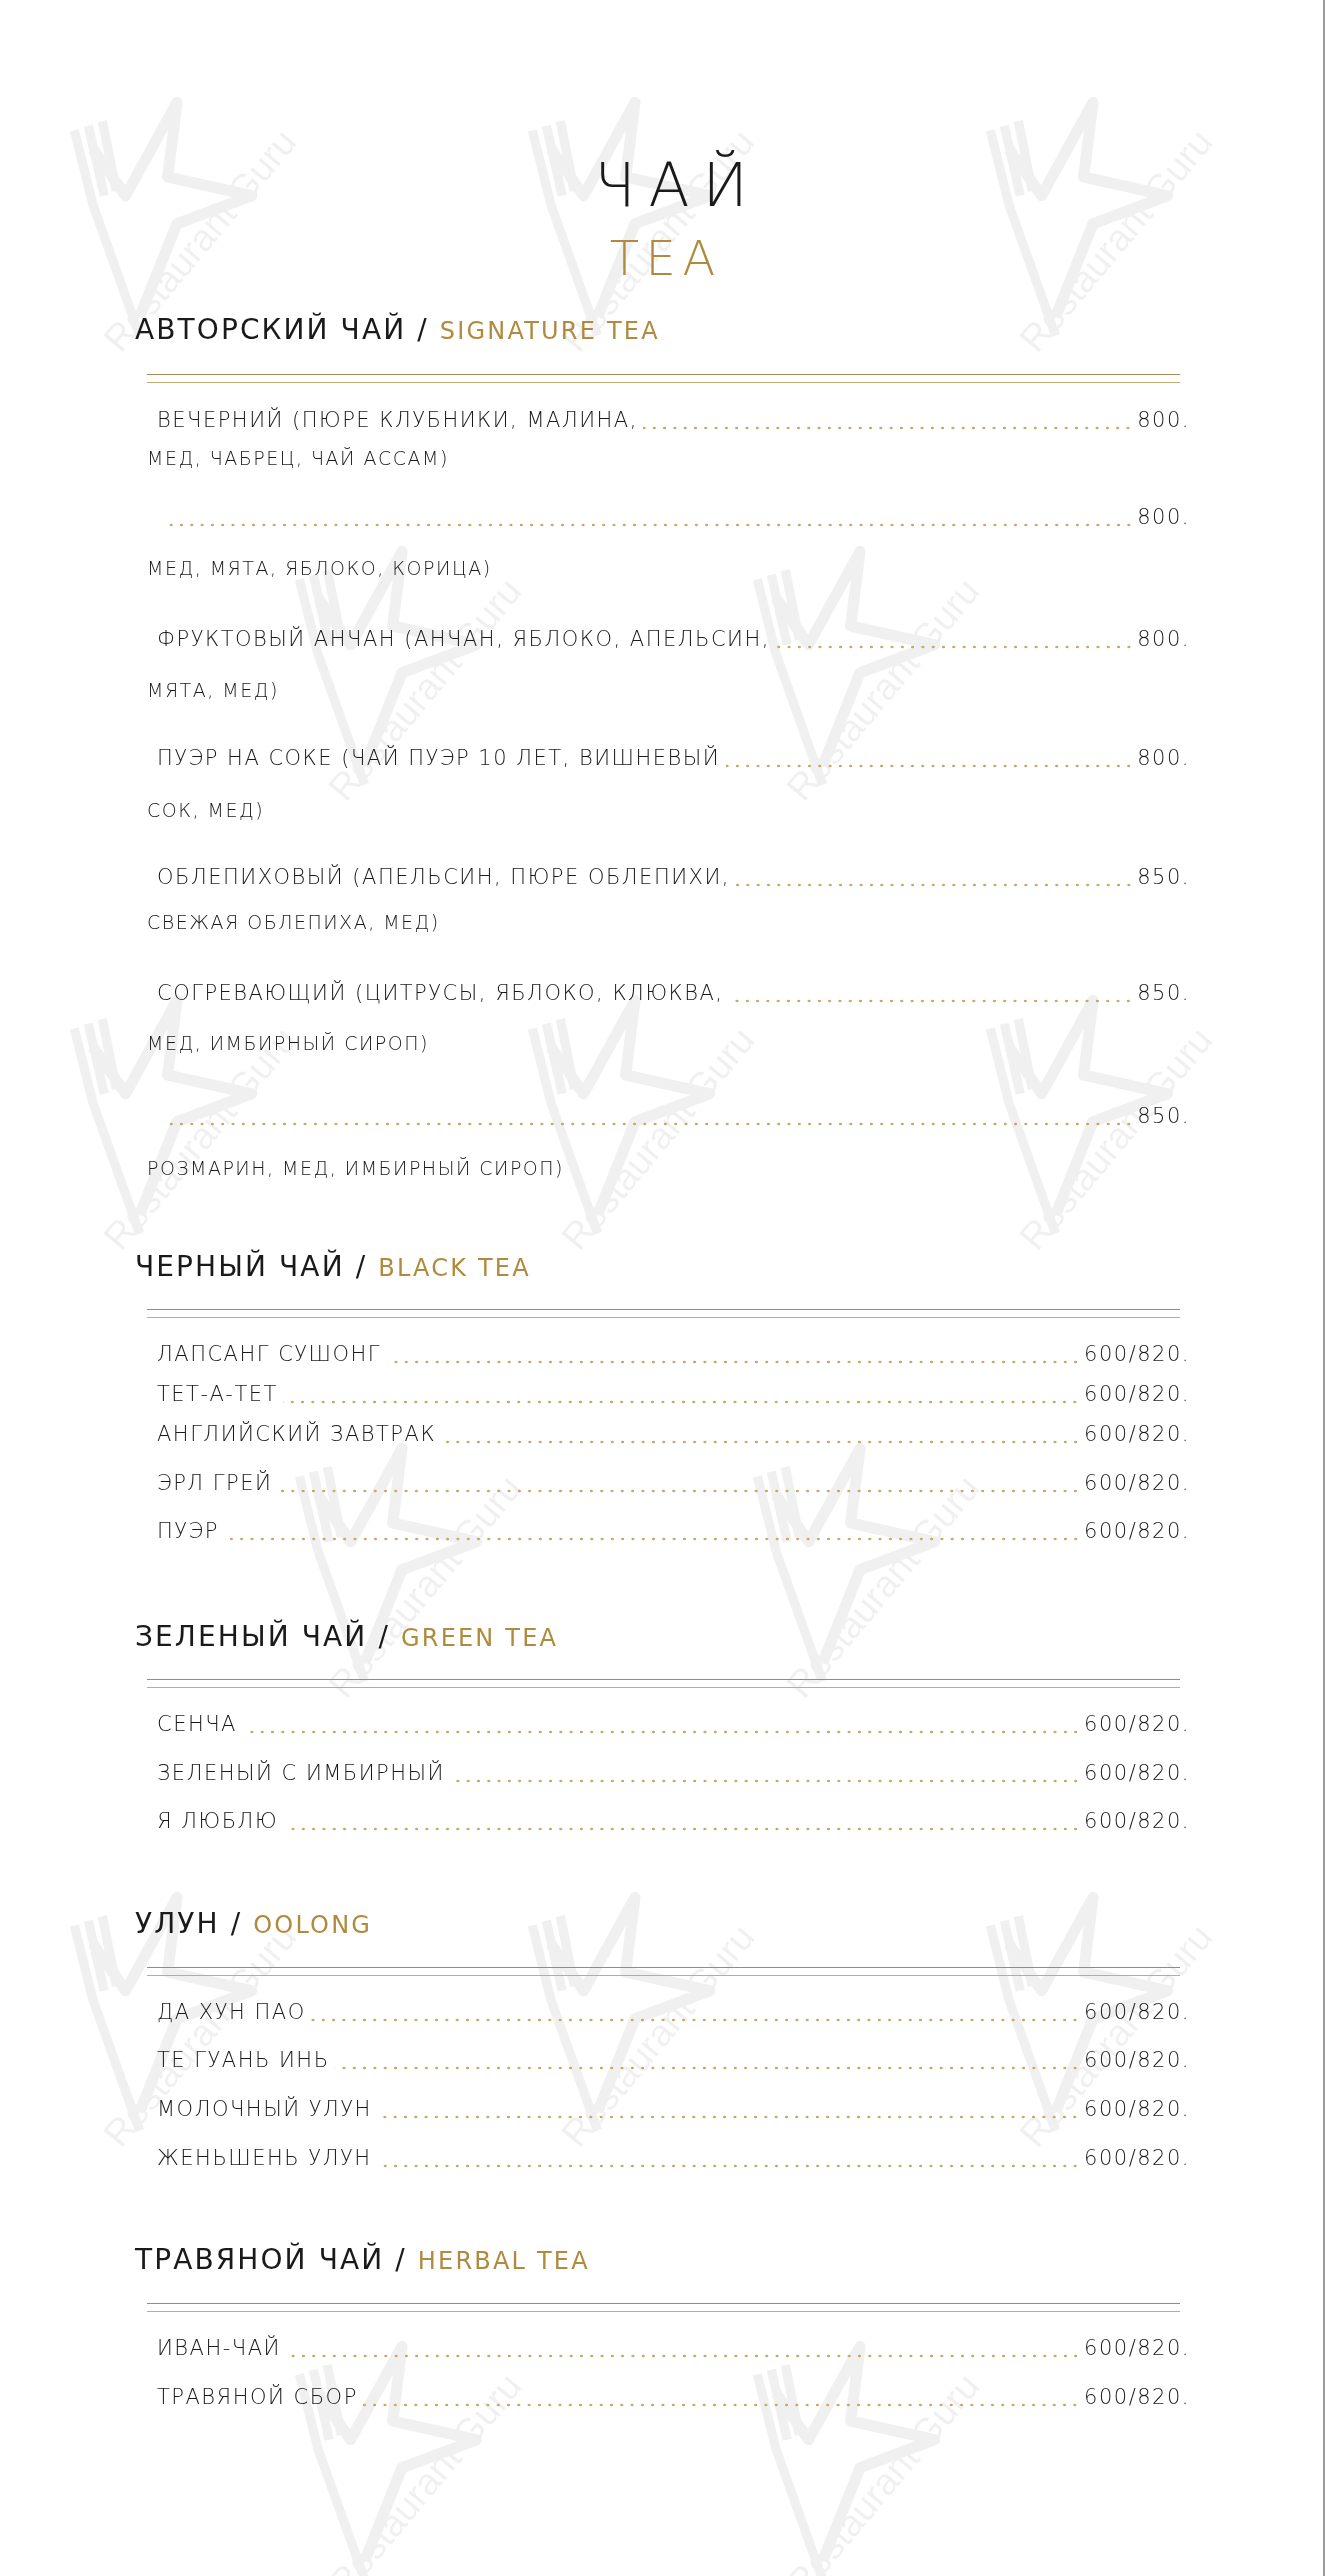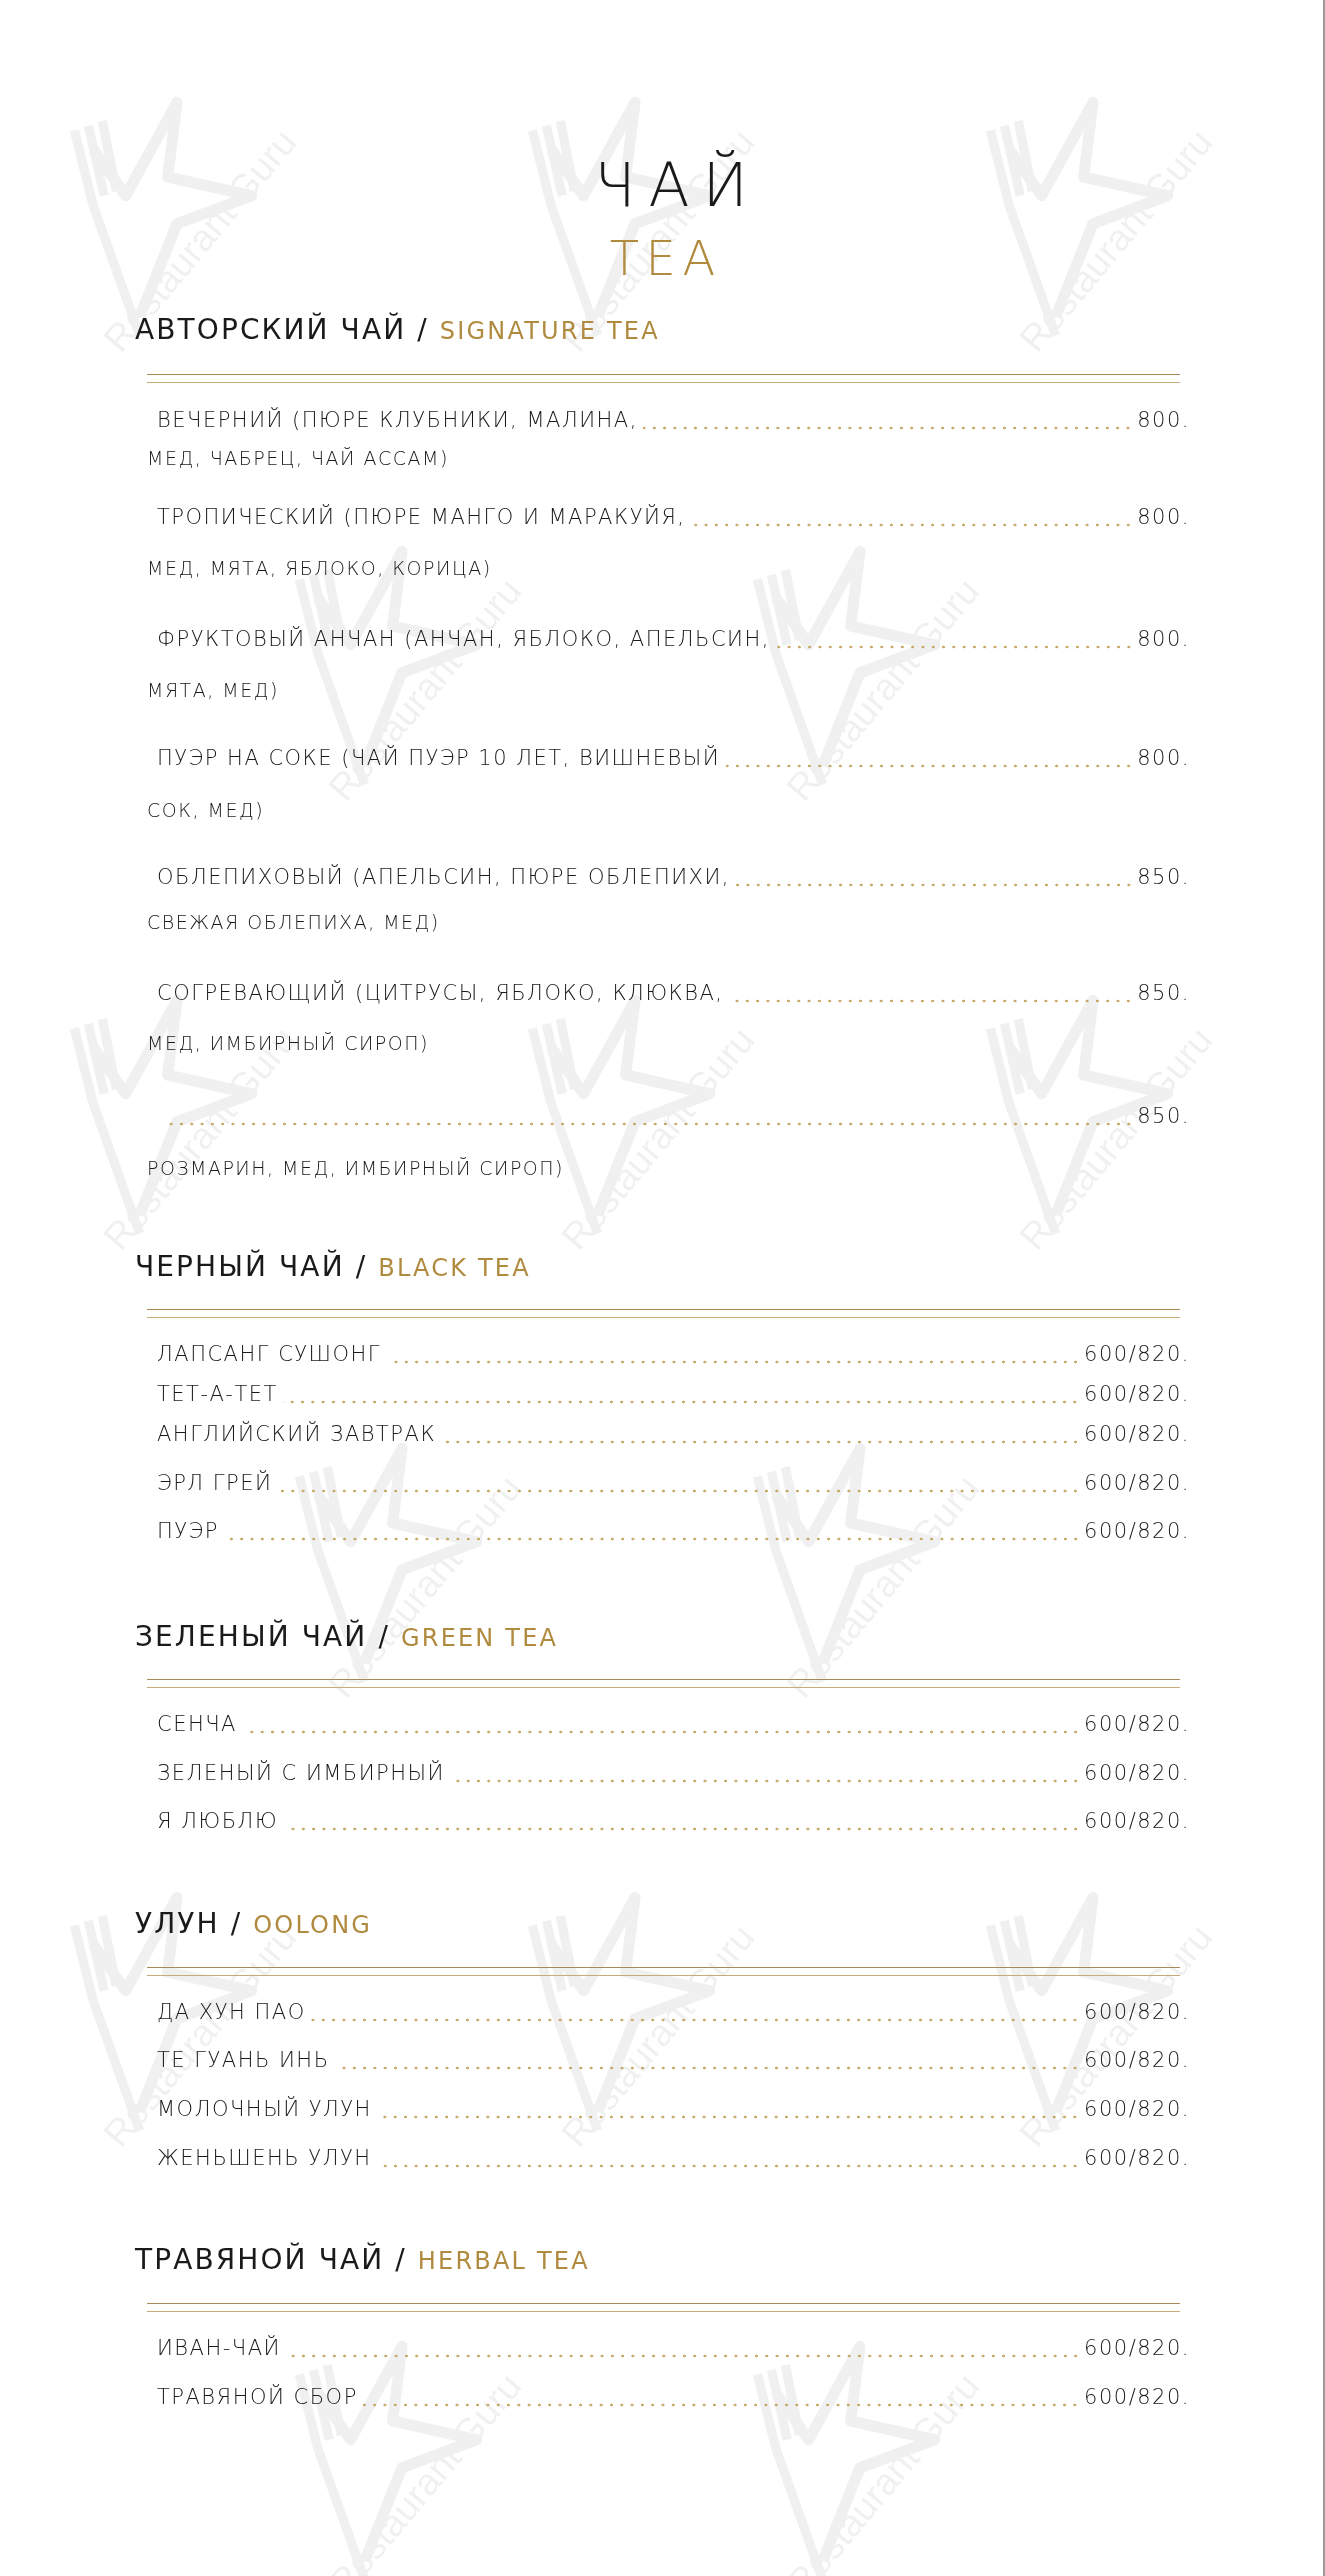--- a/index.html
+++ b/index.html
@@ -152,21 +152,20 @@
 <div class="rule" style="top:374px"></div>
 
 <div class="row" style="top:400px">
   <span class="name">ВЕЧЕРНИЙ (ПЮРЕ КЛУБНИКИ, МАЛИНА,</span>
   <span class="dots"></span>
   <span class="price">800.</span>
 </div>
 <div class="cont" style="top:441px">МЕД, ЧАБРЕЦ, ЧАЙ АССАМ)</div>
 
 <div class="row" style="top:497px">
-  <span class="name">ТРОПИЧЕСКИЙ (ПЮРЕ МАНГО И МАРАКУЙЯ,</span>
   <span class="dots"></span>
   <span class="price">800.</span>
 </div>
 <div class="cont" style="top:551px">МЕД, МЯТА, ЯБЛОКО, КОРИЦА)</div>
 
 <div class="row" style="top:619px">
   <span class="name">ФРУКТОВЫЙ АНЧАН (АНЧАН, ЯБЛОКО, АПЕЛЬСИН,</span>
   <span class="dots"></span>
   <span class="price">800.</span>
 </div>

